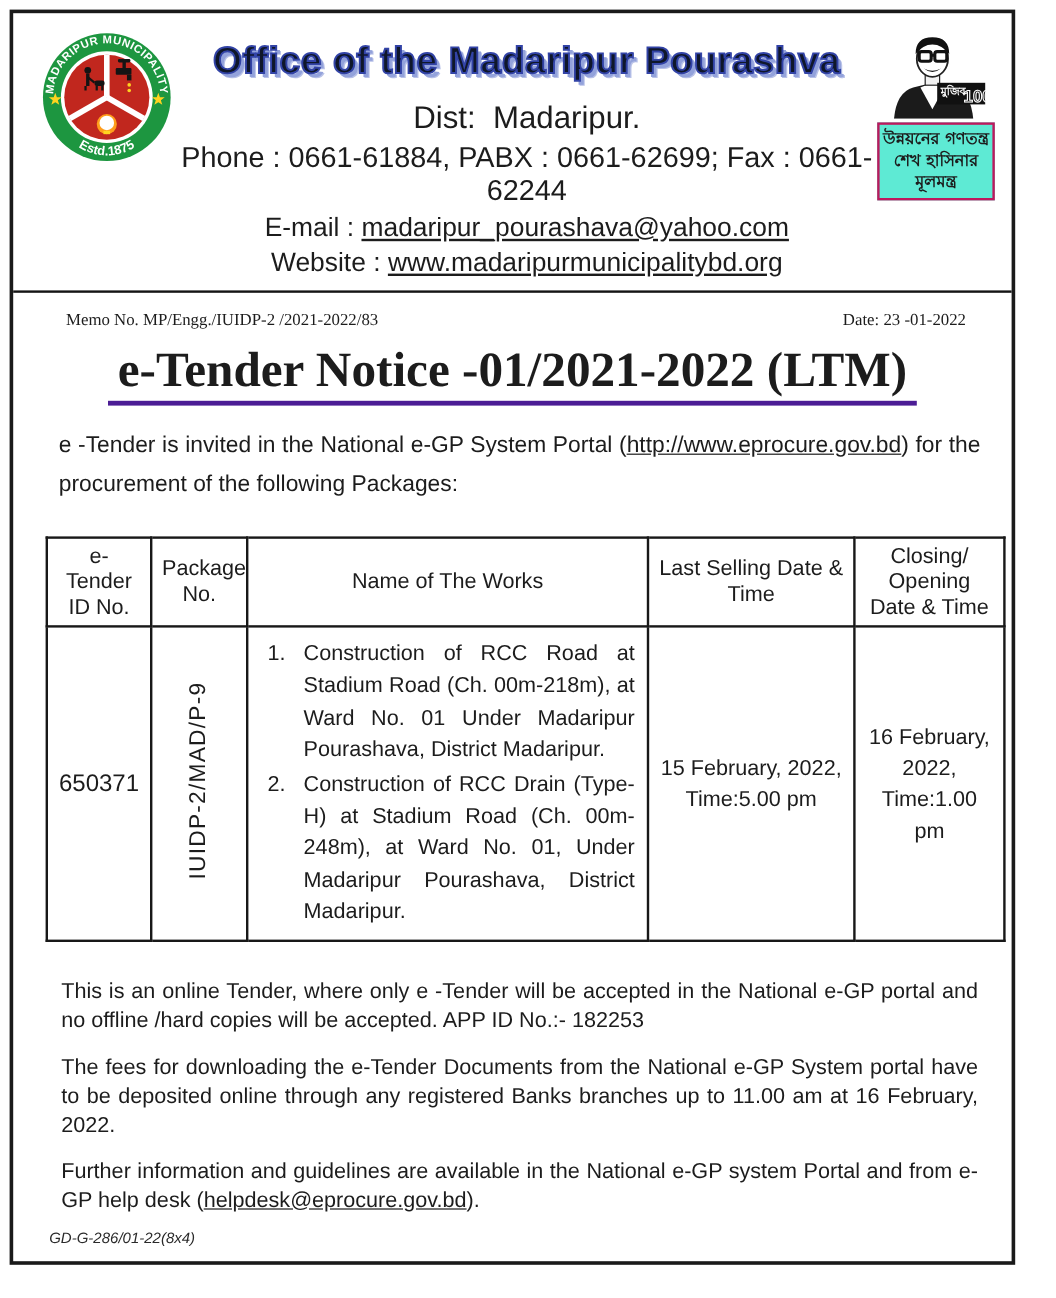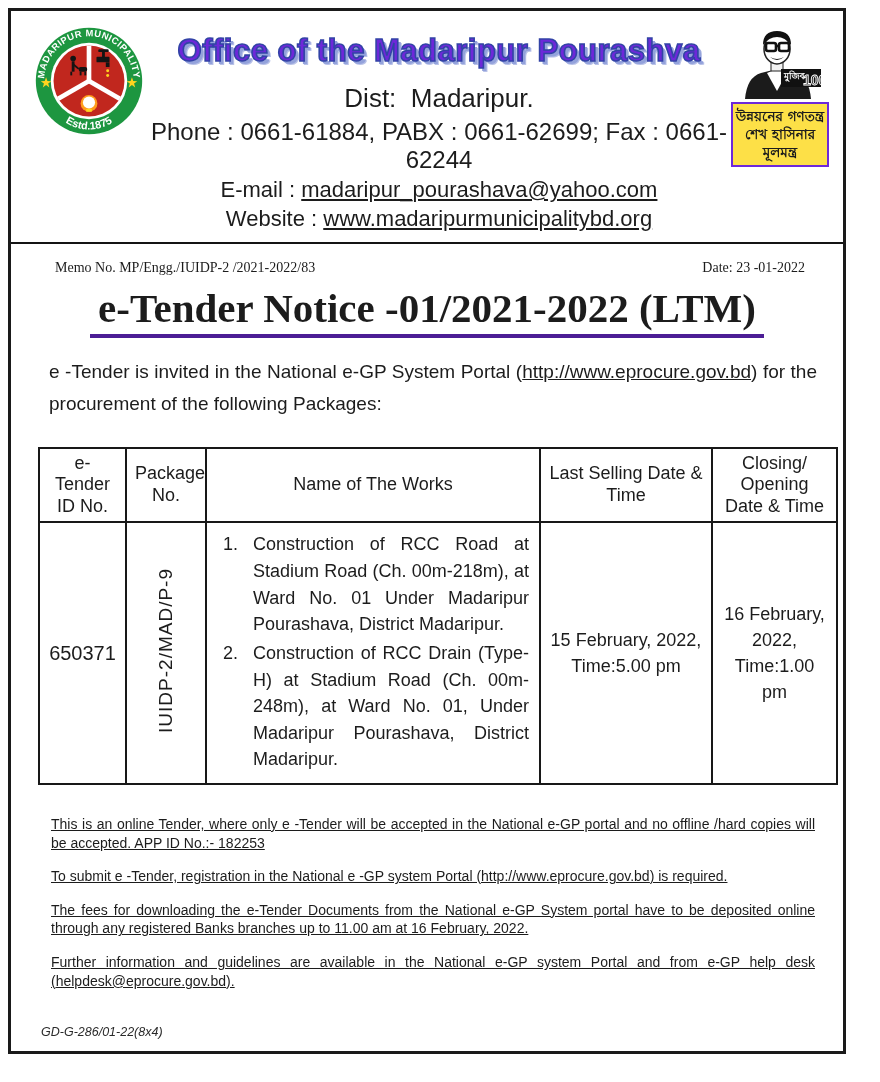--- a/index.html
+++ b/index.html
@@ -6,29 +6,29 @@
   .page{position:relative;width:880px;height:1082px;background:#fff;overflow:hidden;
         font-family:"Liberation Sans",sans-serif;color:#1c1c1c;}
   .frame{position:absolute;left:8px;top:8px;width:838px;height:1046px;
          border:3px solid #1a1a1a;background:#fff;box-sizing:border-box;}
 
   
   .hdr{display:flex;align-items:flex-start;padding:14px 8px 0 22px;}
   .logo-wrap{width:114px;flex:0 0 auto;}
   .hdr-center{flex:1 1 auto;text-align:center;padding-top:8px;}
   .office-title{font-size:31px;font-weight:bold;letter-spacing:.5px;
-      color:#6d28d9;-webkit-text-stroke:1.6px #3243a6;
+      color:#0f172a;-webkit-text-stroke:1.6px #3243a6;
       text-shadow:3px 3px 0 #93a2db, 4px 4px 0 #b9c2e8;}
   .dist-line{font-size:26px;margin-top:14px;white-space:pre;}
   .phone-line{font-size:24px;margin-top:4px;}
   .email-line,.website-line{font-size:22px;margin-top:3px;}
   .ulink{text-decoration:underline;color:#1c1c1c;}
   .mujib{width:98px;flex:0 0 auto;margin-right:6px;text-align:center;}
   .portrait{display:block;margin:0 auto;}
-  .slogan-box{border:2px solid #6d28d9;background:#fde047;margin-top:3px;
+  .slogan-box{border:2px solid #be185d;background:#5eead4;margin-top:3px;
       padding:3px 0;font-size:13.5px;font-weight:bold;line-height:1.35;
       font-family:"DejaVu Sans","Liberation Sans",sans-serif;}
 
   
   .divider{border:none;border-top:2.5px solid #141414;margin:10px 0 0 0;}
   .memo-row{display:flex;justify-content:space-between;align-items:baseline;
       margin:16px 38px 0 44px;font-family:"Liberation Serif",serif;font-size:14px;}
   .notice-title{text-align:center;margin:8px 0 0 0;font-family:"Liberation Serif",serif;
       font-size:41px;font-weight:bold;}
   .notice-title span{display:inline-block;border-bottom:4px solid #4c1d95;padding:0 8px 2px 8px;}
@@ -44,21 +44,21 @@
   .cell-pkg{text-align:center;}
   .vertical-text{writing-mode:vertical-rl;transform:rotate(180deg);
       font-size:19px;letter-spacing:1px;white-space:nowrap;display:inline-block;}
   .works{margin:0;padding:4px 2px 4px 0;list-style:none;counter-reset:w;}
   .works li{counter-increment:w;position:relative;padding-left:38px;margin:0 0 2px 0;
       text-align:justify;line-height:1.48;}
   .works li .num{position:absolute;left:8px;top:0;}
   .cell-time{text-align:center;line-height:1.45;height:196px;}
 
   
-  .para{margin:15px 28px 0 40px;font-size:14px;line-height:1.33;text-align:justify;text-decoration:underline;}
+  .para{margin:15px 28px 0 40px;font-size:18px;line-height:1.33;text-align:justify;}
   .para.first{margin-top:30px;}
   .footer-code{position:absolute;left:30px;bottom:12px;font-size:12.5px;color:#2a2a2a;font-style:italic;}
 </style>
 </head>
 <body>
 
 <div class="page">
   <div class="frame">
 
     <header class="hdr">
@@ -209,21 +209,20 @@
             <div>16  February,</div>
             <div>2022,</div>
             <div>Time:1.00 pm</div>
           </td>
         </tr>
       </tbody>
     </table>
 
     <p class="para first">This is an online Tender, where only e -Tender will be accepted in the National e-GP portal and no offline /hard copies will be accepted. APP ID No.:- 182253</p>
 
-    <p class="para"><span>To submit e -Tender, registration in the National e -GP system Portal (</span><span class="ulink">http://www.eprocure.gov.bd</span><span>) is required.</span></p>
 
     <p class="para">The fees for downloading the e-Tender Documents from the National e-GP System portal have to be deposited online through any registered Banks branches up to 11.00 am at 16 February, 2022.</p>
 
     <p class="para"><span>Further information and guidelines are available in the National e-GP system Portal and from e-GP help desk (</span><span class="ulink">helpdesk@eprocure.gov.bd</span><span>).</span></p>
 
     <div class="footer-code">GD-G-286/01-22(8x4)</div>
 
   </div>
 </div>
 

